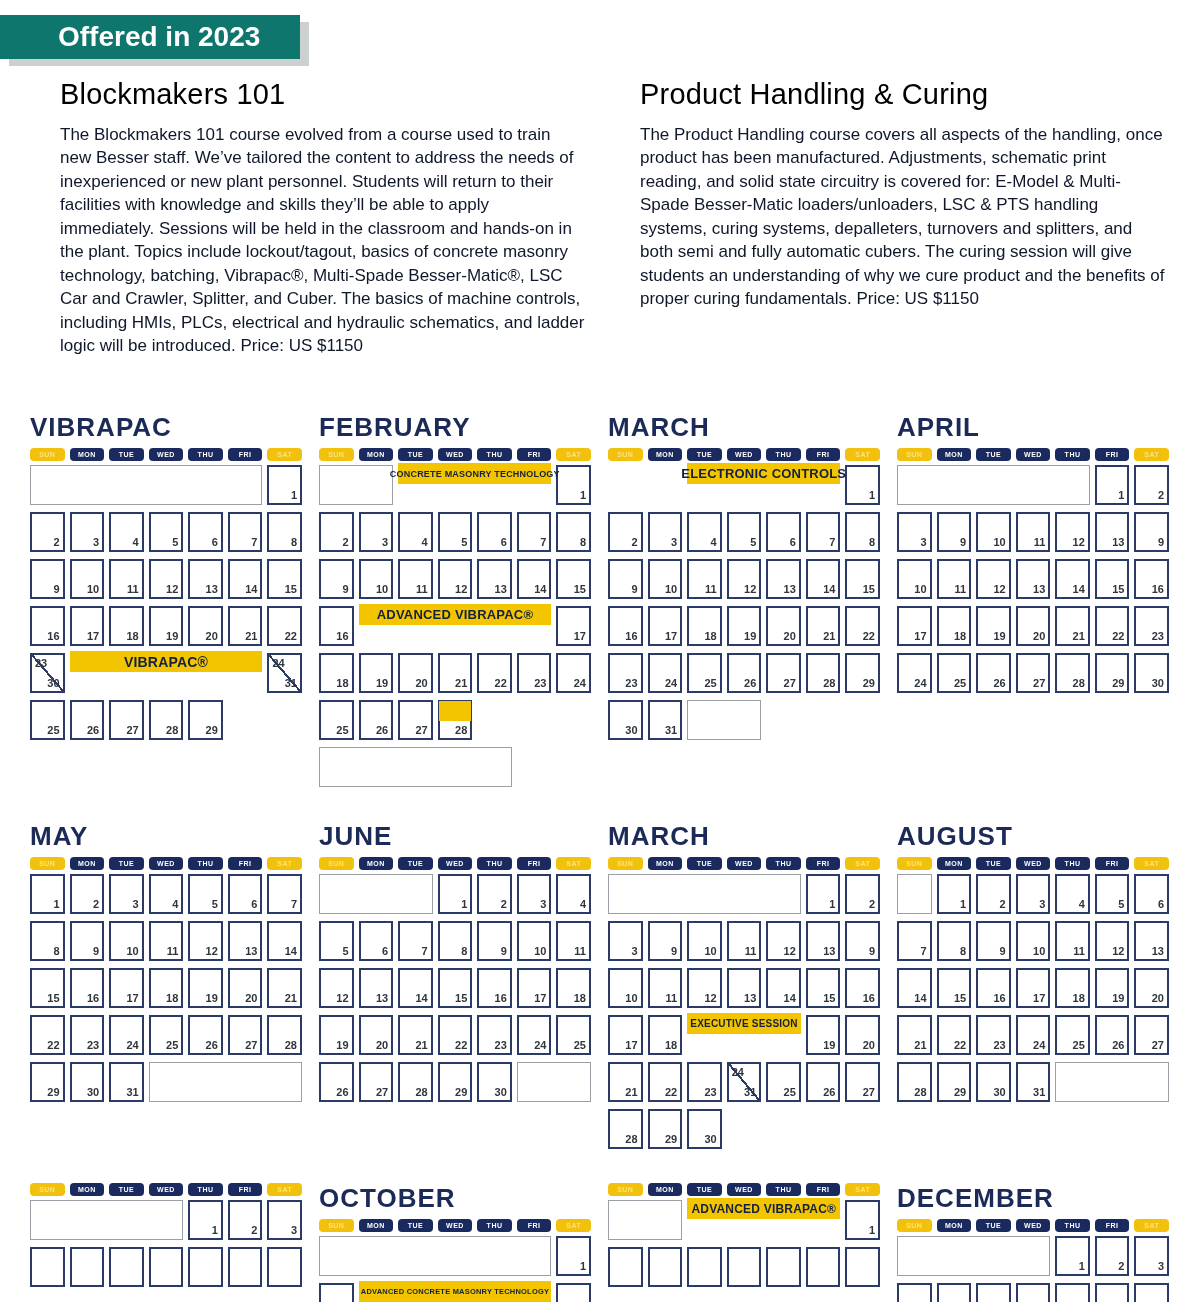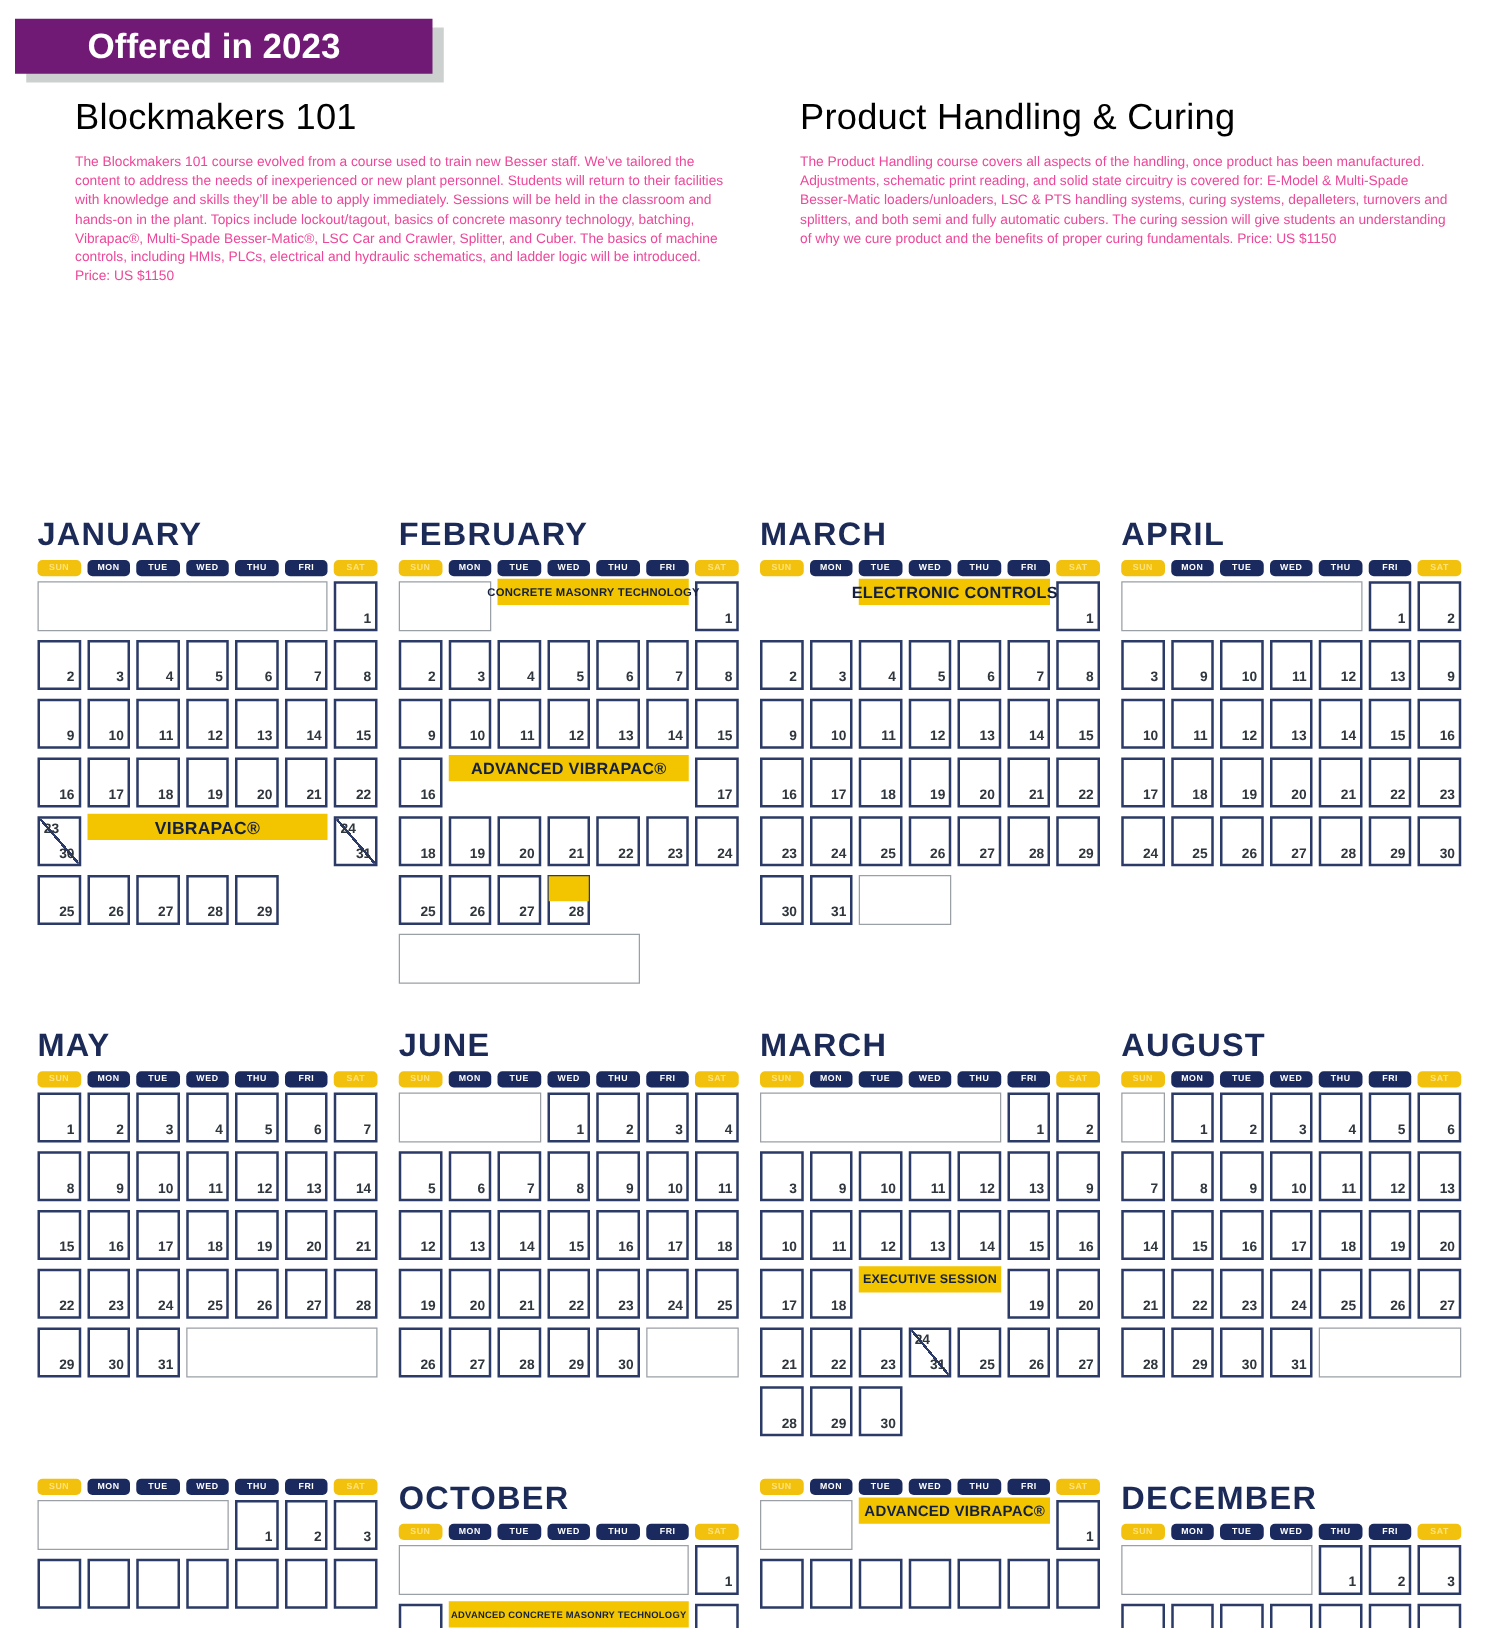--- a/index.html
+++ b/index.html
@@ -1,31 +1,31 @@
 <!DOCTYPE html>
 <html><head>
 <meta charset="utf-8">
 <style>
   * { margin:0; padding:0; box-sizing:border-box; }
   html,body { width:1200px; height:1302px; background:#ffffff; overflow:hidden;
     font-family:"Liberation Sans", sans-serif; }
 
   
-  .ribbon { position:absolute; left:12px; top:15px; width:334px; height:44px;
-    background:#701a75; color:#ffffff; font-size:28px; font-weight:bold;
+  .ribbon { position:absolute; left:0; top:15px; width:300px; height:44px;
+    background:#0f766e; color:#ffffff; font-size:28px; font-weight:bold;
     display:flex; align-items:center; padding-left:58px;
     box-shadow:9px 7px 0 rgba(110,119,118,0.35); }
 
   
   .intro { position:absolute; top:78px; left:60px; width:1105px;
     display:flex; gap:55px; }
   .course { width:545px; }
   .course h1 { font-size:29px; font-weight:normal; color:#000000;
     letter-spacing:0.2px; margin-bottom:12px; }
-  .course p { font-size:11px; line-height:1.38; color:#ec4899; }
+  .course p { font-size:17px; line-height:1.38; color:#0f172a; }
 
   
   .months { position:absolute; left:30px; top:412px; width:1140px;
     display:grid; grid-template-columns:repeat(4, 272px); column-gap:17px;
     row-gap:34px; }
   .month {}
   .month-title { font-size:26px; font-weight:bold; color:#1b2a57;
     letter-spacing:1px; margin-bottom:5px; }
   .dow-row { display:grid; grid-template-columns:repeat(7,1fr); gap:5px;
     margin-bottom:4px; }
@@ -67,21 +67,21 @@
     <p>The Blockmakers 101 course evolved from a course used to train new Besser staff. We’ve tailored the content to address the needs of inexperienced or new plant personnel. Students will return to their facilities with knowledge and skills they’ll be able to apply immediately. Sessions will be held in the classroom and hands-on in the plant. Topics include lockout/tagout, basics of concrete masonry technology, batching, Vibrapac®, Multi-Spade Besser-Matic®, LSC Car and Crawler, Splitter, and Cuber. The basics of machine controls, including HMIs, PLCs, electrical and hydraulic schematics, and ladder logic will be introduced. Price: US $1150</p>
   </div>
   <div class="course">
     <h1>Product Handling &amp; Curing</h1>
     <p>The Product Handling course covers all aspects of the handling, once product has been manufactured. Adjustments, schematic print reading, and solid state circuitry is covered for: E-Model &amp; Multi-Spade Besser-Matic loaders/unloaders, LSC &amp; PTS handling systems, curing systems, depalleters, turnovers and splitters, and both semi and fully automatic cubers. The curing session will give students an understanding of why we cure product and the benefits of proper curing fundamentals. Price: US $1150</p>
   </div>
 </div>
 
 <div class="months" id="months">
     <div class="month">
-      <div class="month-title">JANUARY</div>
+      <div class="month-title">VIBRAPAC</div>
       <div class="dow-row">
         <div class="dow weekend">SUN</div>
         <div class="dow">MON</div>
         <div class="dow">TUE</div>
         <div class="dow">WED</div>
         <div class="dow">THU</div>
         <div class="dow">FRI</div>
         <div class="dow weekend">SAT</div>
       </div>
       <div class="grid">

